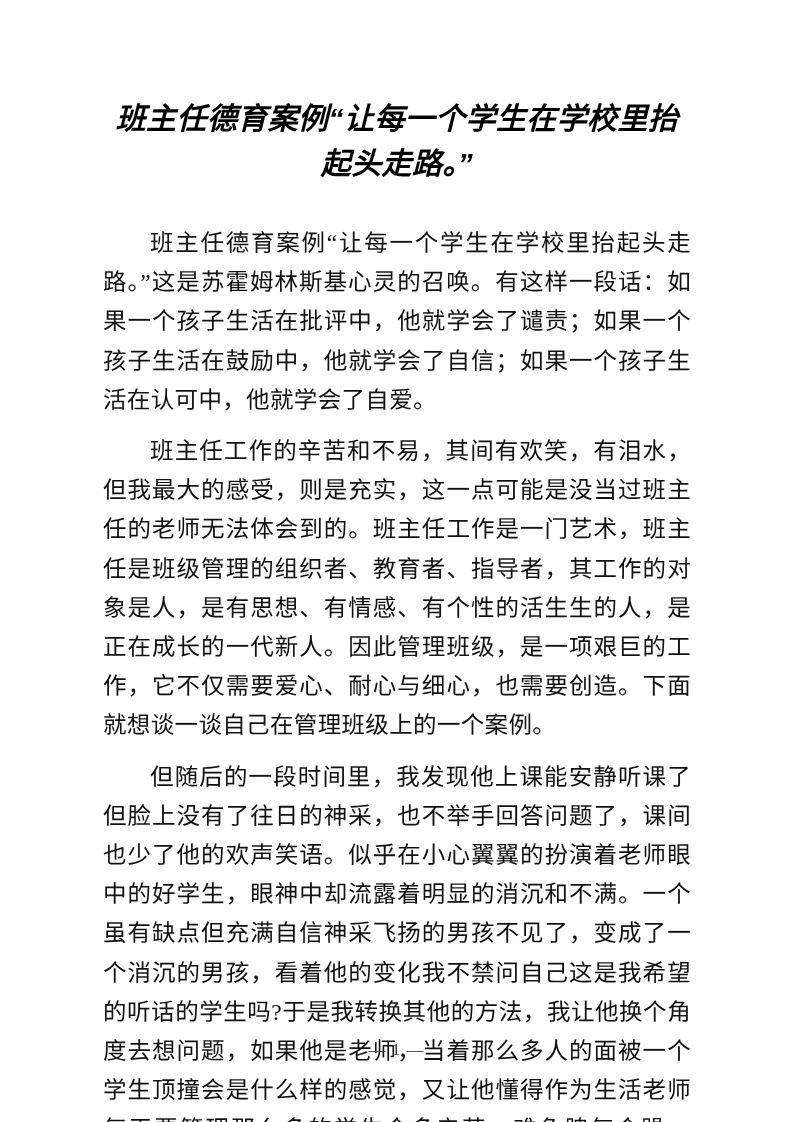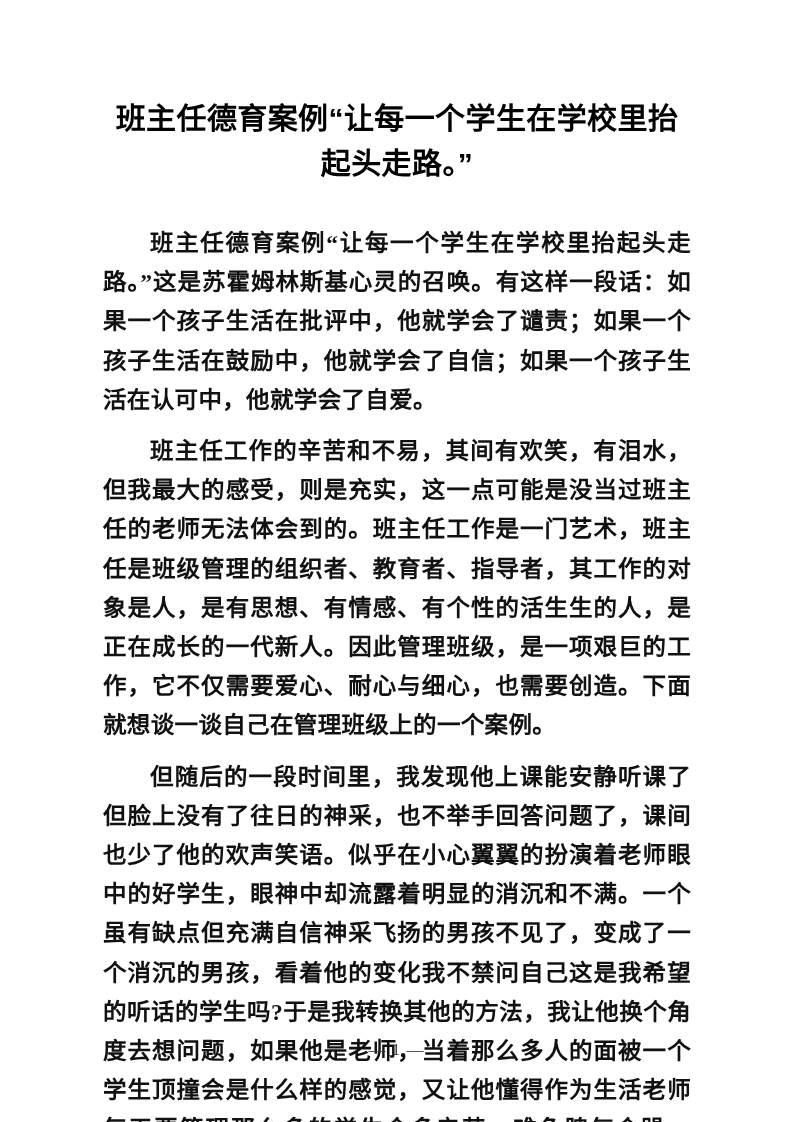--- a/index.html
+++ b/index.html
@@ -29,35 +29,35 @@
   .doc-title {
     font-family: "Liberation Sans", "DejaVu Sans", sans-serif;
     font-weight: 700;
     font-size: 30px;
     line-height: 45px;
     color: #000000;
     text-align: center;
     letter-spacing: 0.4px;
     margin: 0 0 38px 0;
     padding: 0;
+    font-style: italic;
   }
 
   .para {
     font-family: "Liberation Serif", "DejaVu Serif", serif;
     font-size: 23.5px;
     line-height: 39.2px;
     color: #111111;
     text-align: justify;
     text-justify: inter-character;
     text-indent: 2em;
     margin: 0 0 0 0;
     padding: 0;
     letter-spacing: 0.35px;
     word-break: break-all;
-    font-weight: bold;
   }
 
   .para + .para {
     margin-top: 12px;
   }
 
   .page-footer {
     position: absolute;
     left: 0;
     top: 1040px;

